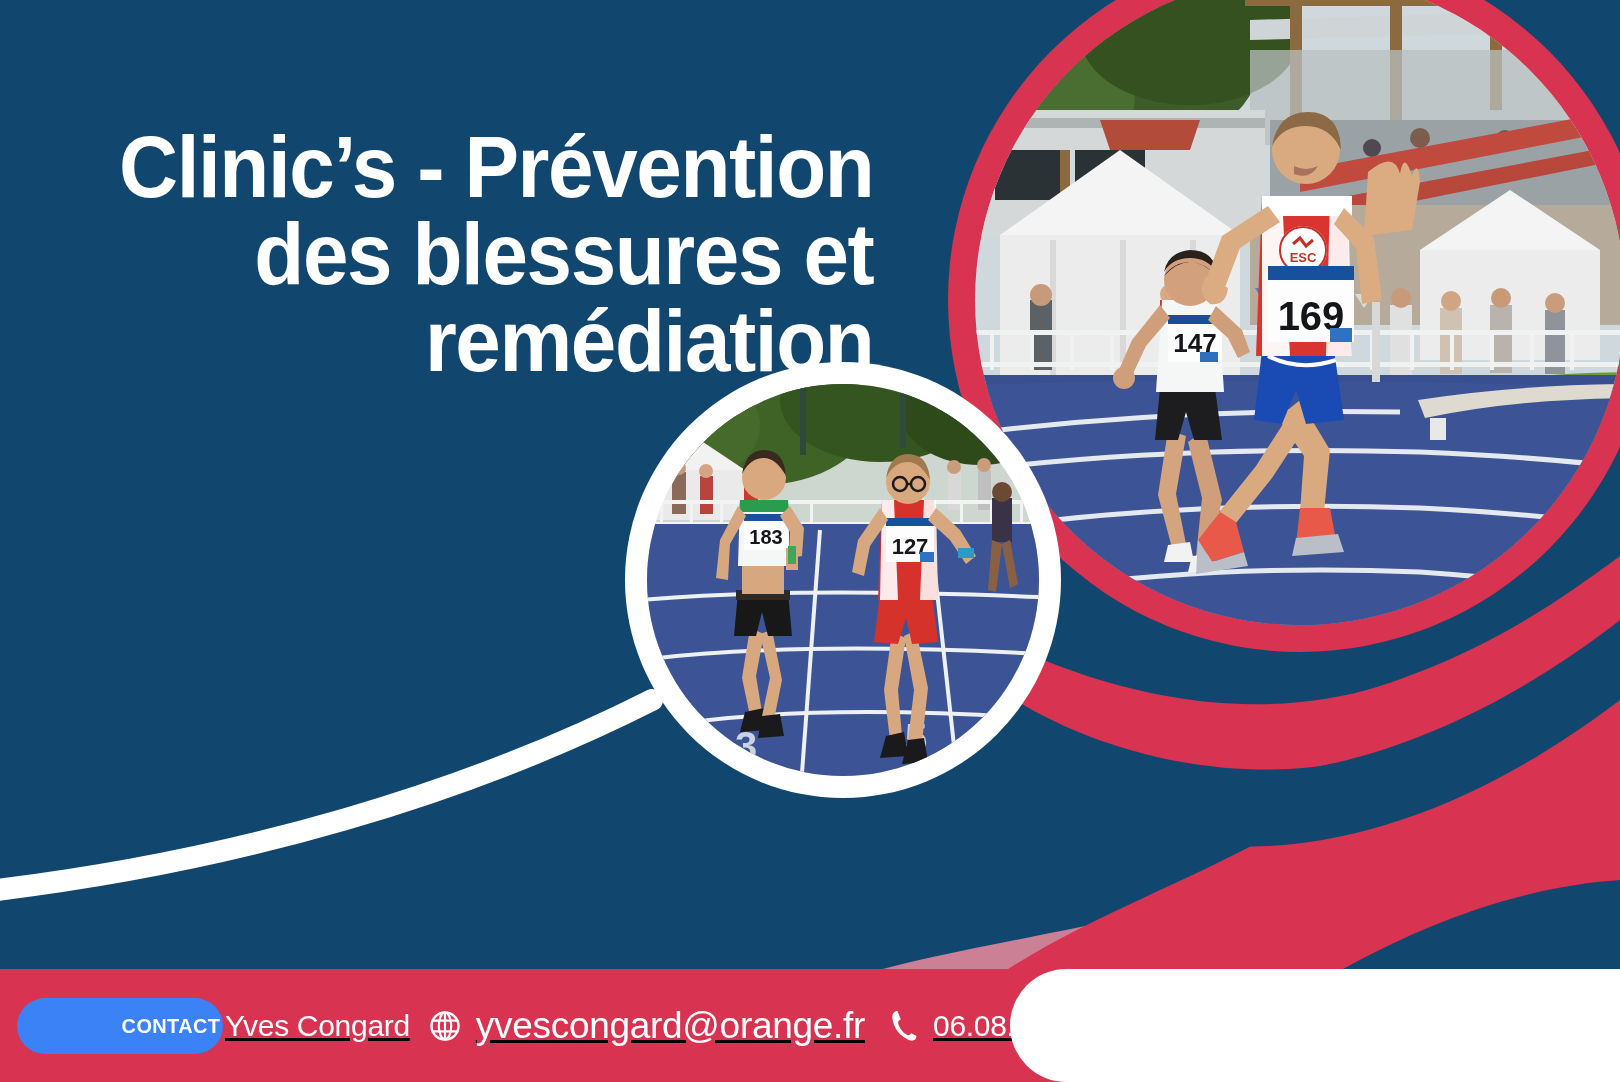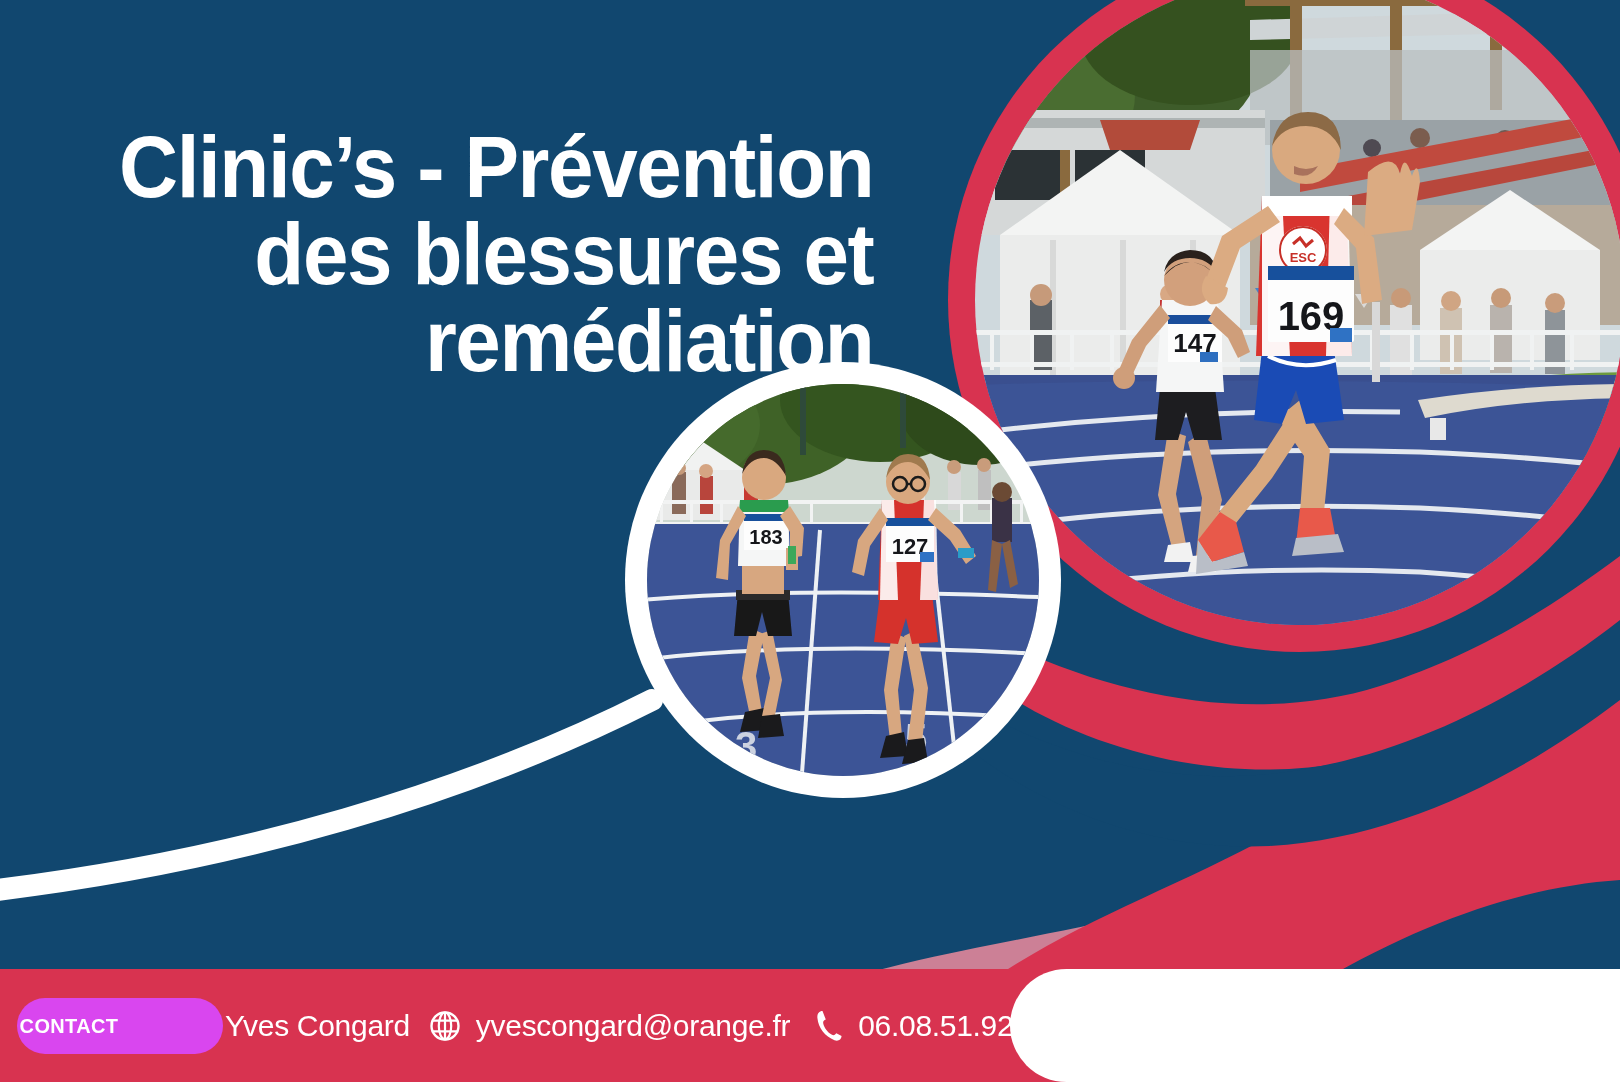--- a/index.html
+++ b/index.html
@@ -29,33 +29,33 @@
   
   .art{position:absolute;inset:0;width:1620px;height:1082px;}
 
   
   .footer{
     position:absolute;left:0;bottom:0;width:1620px;height:113px;
     background:#d83350;z-index:60;
   }
   .contact-pill{
     position:absolute;left:17px;top:29px;width:206px;height:56px;
-    background:#d946ef;border-radius:28px;
-    display:flex;align-items:center;justify-content:flex-start;
+    background:#3b82f6;border-radius:28px;
+    display:flex;align-items:center;justify-content:flex-end;
   }
   .contact-pill span{
     color:#fff;font-weight:700;font-size:21px;letter-spacing:0.4px;
     transform:scaleX(0.95);
   }
   .contact-row{
     position:absolute;left:225px;top:0;height:113px;
-    display:flex;align-items:center;gap:0px;
+    display:flex;align-items:center;gap:0px;text-decoration:underline;
   }
   .c-name{color:#fff;font-size:30px;font-weight:400;letter-spacing:-0.3px;margin-right:18px;}
-  .c-email{color:#fff;font-size:30px;font-weight:400;letter-spacing:-0.3px;margin-left:14px;margin-right:24px;}
+  .c-email{color:#fff;font-size:37px;font-weight:400;letter-spacing:-0.3px;margin-left:14px;margin-right:24px;}
   .c-phone{color:#fff;font-size:30px;font-weight:400;letter-spacing:-0.3px;margin-left:14px;}
   .ficon{display:inline-flex;align-items:center;justify-content:center;}
 
   
   .logo-panel{
     position:absolute;left:1010px;top:0px;width:610px;height:113px;
     background:#ffffff;border-top-left-radius:60px;border-bottom-left-radius:60px;
     display:flex;align-items:center;z-index:5;
   }
   .logo-esa{position:absolute;left:1036px;top:4px;width:125px;height:105px;}

